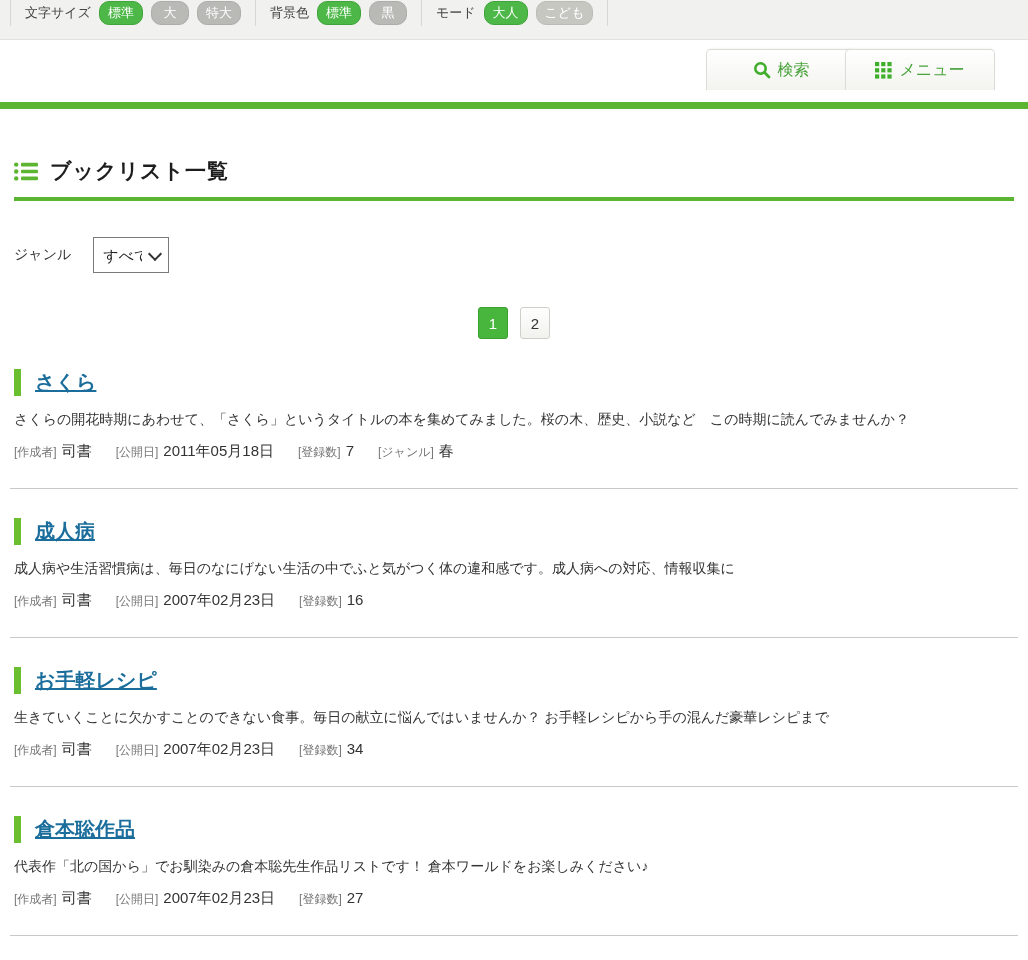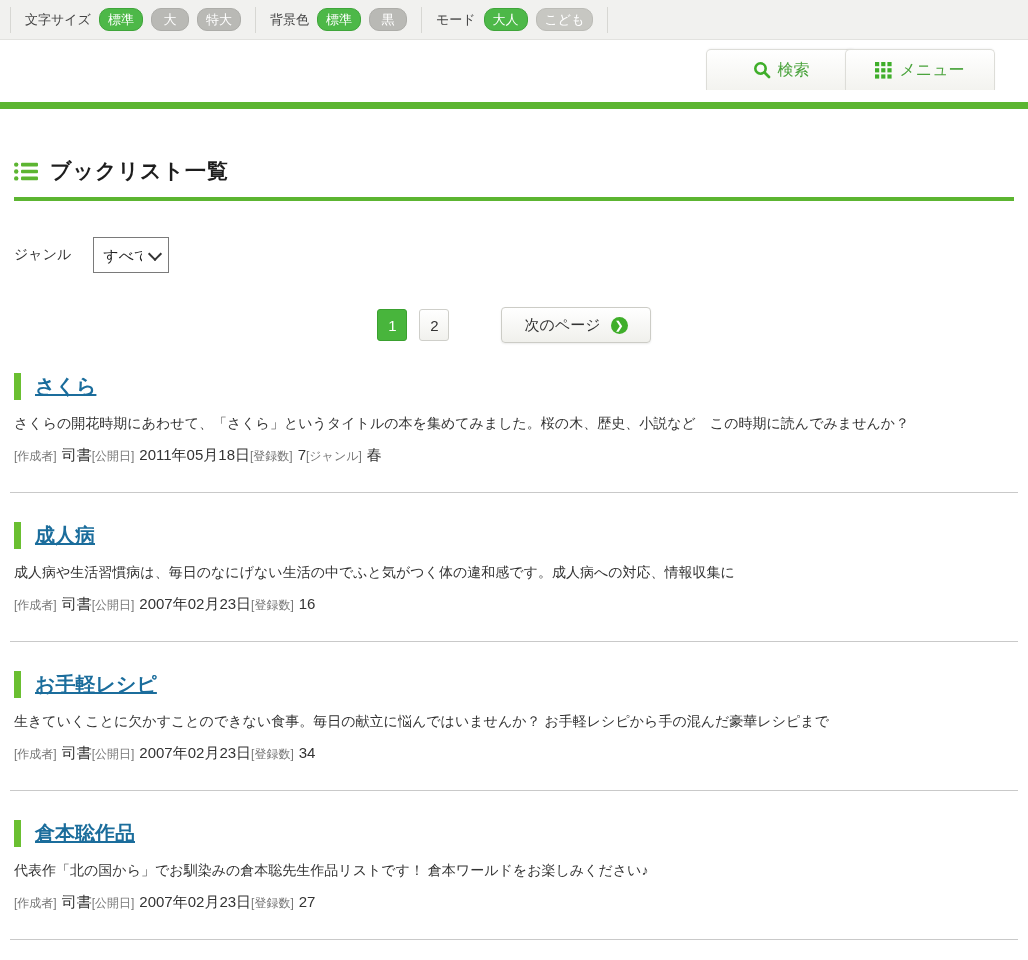--- a/index.html
+++ b/index.html
@@ -4,21 +4,21 @@
 <style>
   * { margin:0; padding:0; box-sizing:border-box; }
   html,body { background:#fff; }
   body {
     width:1028px; height:960px; margin:0 auto; position:relative;
     font-family:"Liberation Sans","DejaVu Sans",sans-serif; color:#333;
   }
   
   .topbar {
     height:40px; background:#f1f1ef; border-bottom:1px solid #e2e2df;
-    display:flex; align-items:center; padding-left:10px;
+    display:flex; align-items:flex-start; padding-left:10px;
   }
   .tb-group {
     display:flex; align-items:center; gap:8px; padding:0 14px; height:26px;
     border-right:1px solid #d7d7d3;
   }
   .tb-group:first-child { border-left:1px solid #d7d7d3; }
   .tb-label { font-size:13px; color:#444; white-space:nowrap; }
   .tb-btn {
     display:inline-block; min-width:38px; text-align:center; cursor:pointer;
     font-size:13px; color:#fff; padding:3px 8px; border-radius:10px;
@@ -85,21 +85,21 @@
     display:flex; align-items:center; justify-content:center; line-height:1;
   }
   
   .entries { margin-top:30px; }
   .entry-title-row { border-left:7px solid #6abf31; padding-left:14px; }
   .entry-title {
     font-size:20px; font-weight:bold; color:#1b6d9c;
     text-decoration:underline; cursor:pointer;
   }
   .entry-desc { margin-top:15px; font-size:14px; color:#333; }
-  .entry-meta { margin-top:13px; display:flex; align-items:baseline; }
+  .entry-meta { margin-top:13px; display:flex; align-items:baseline; gap:24px; }
   .meta-item { display:flex; align-items:baseline; gap:5px; }
   .meta-label { font-size:12px; color:#777; }
   .meta-value { font-size:15px; color:#333; }
   .entry-divider { border:none; border-top:1px solid #c9c9c9; margin:27px -4px 29px -4px; }
   
   .icon-svg { display:block; }
 </style>
 </head>
 <body>
 
@@ -180,24 +180,20 @@
         <option>すべて</option>
       </select>
     </span>
   </div>
 
   <div class="pagination">
     <div class="pages" id="pages">
         <div class="page-btn active">1</div>
         <div class="page-btn">2</div>
       </div>
-    <div class="next-btn">
-      <span>次のページ</span>
-      <span class="next-icon">❯</span>
-    </div>
   </div>
 
   <div class="entries" id="entries">
       <div>
         <div class="entry-title-row"><a class="entry-title">さくら</a></div>
         <div class="entry-desc">さくらの開花時期にあわせて、「さくら」というタイトルの本を集めてみました。桜の木、歴史、小説など　この時期に読んでみませんか？</div>
         <div class="entry-meta">
           <span class="meta-item">
             <span class="meta-label">[作成者]</span>
             <span class="meta-value">司書</span>

